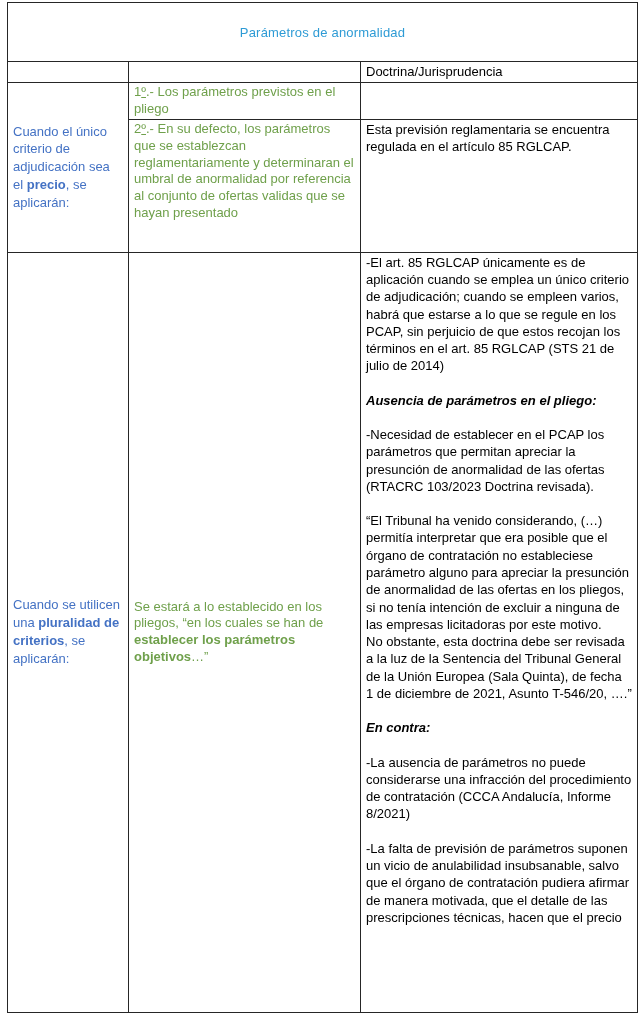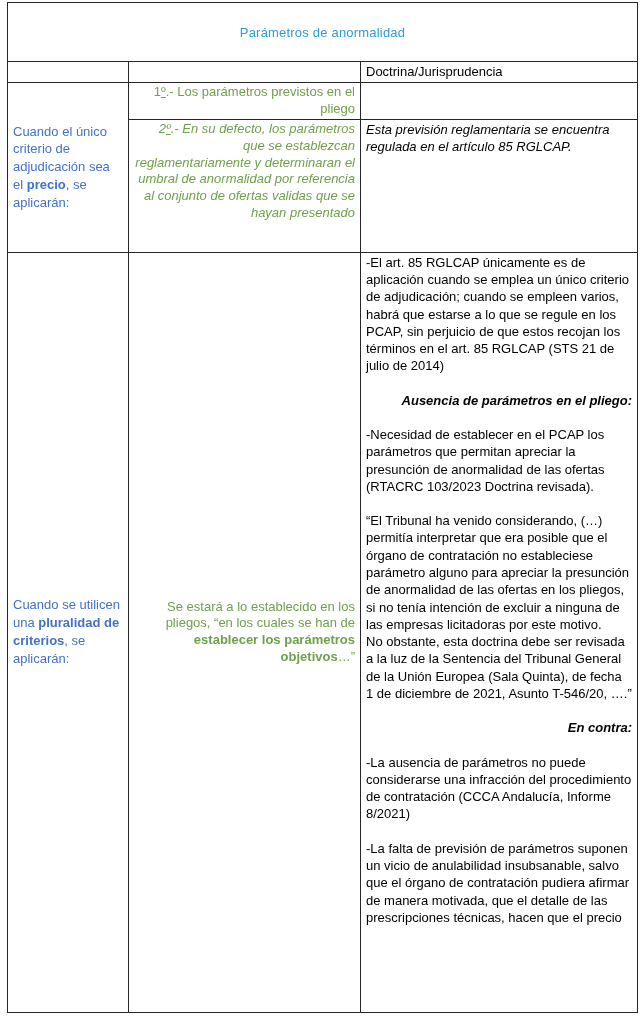--- a/index.html
+++ b/index.html
@@ -41,33 +41,32 @@
   .label-cell{
     color:var(--label-blue);
     vertical-align:middle !important;
     line-height:1.38;
     padding:2px 4px;
   }
   .green-cell{
     color:var(--green);
     line-height:1.3;
     padding:1px 4px;
-    text-align:right;
   }
   .v-middle{vertical-align:middle !important;}
   .doctrina-cell{
     line-height:1.33;
     padding:2px 5px;
   }
   .row-s1a{height:32px;}
-  .row-s1b{height:133px;font-style:italic;}
+  .row-s1b{height:133px;}
   .row-s2{height:760px;}
   .para{white-space:pre-line;}
   .para + .para{margin-top:17px;}
-  .para.bolditalic{font-weight:bold;font-style:italic;text-align:right;}
+  .para.bolditalic{font-weight:bold;font-style:italic;}
   .seg-bold{font-weight:bold;}
   .seg-underline{text-decoration:underline;}
 </style>
 </head>
 <body>
 
 <table class="doc-table">
   <colgroup>
     <col style="width:121px">
     <col style="width:232px">

